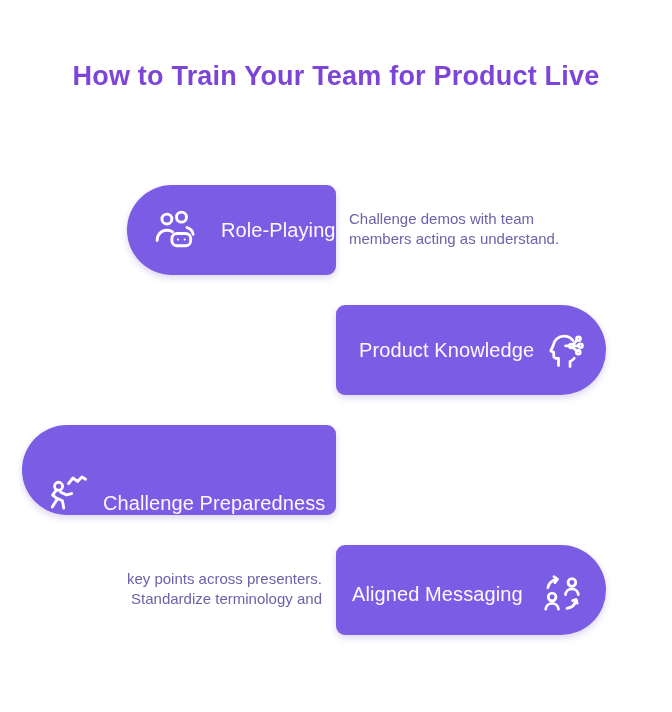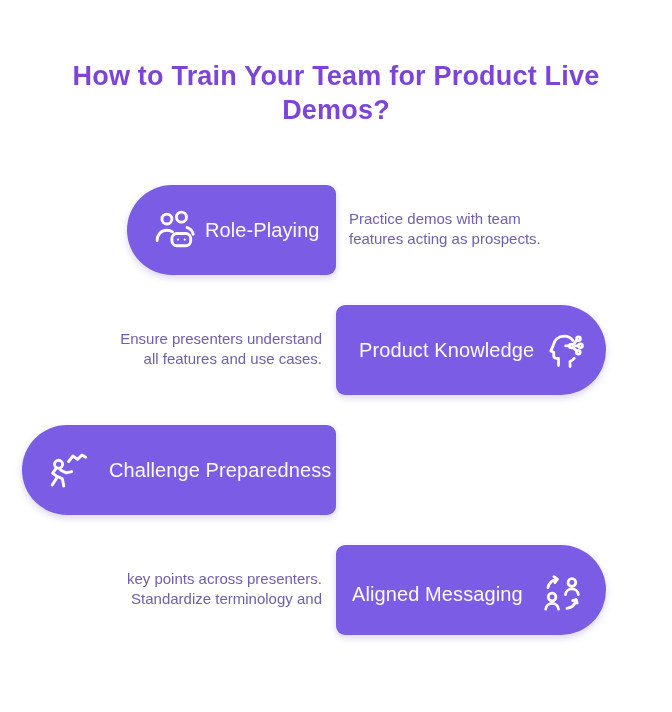--- a/index.html
+++ b/index.html
@@ -12,23 +12,23 @@
     text-align:center; font-size:27px; line-height:34px;
     font-weight:bold; color:#7C45D8; letter-spacing:.2px;
   }
   .pill {
     position:absolute; height:90px; background:#7A5CE5;
     display:flex; align-items:center; color:#ffffff;
     box-shadow:0 3px 7px rgba(90,60,180,.22);
   }
   .pill-left  { border-radius:45px 9px 9px 45px; }
   .pill-right { border-radius:9px 45px 45px 9px; }
-  .pill-1 { top:176px; left:127px; width:209px; padding-left:24px; gap:8px; box-sizing:border-box; }
+  .pill-1 { top:176px; left:127px; width:209px; padding-left:24px; gap:24px; box-sizing:border-box; }
   .pill-2 { top:296px; left:336px; width:270px; padding:0 20px 0 23px; box-sizing:border-box; justify-content:space-between; }
-  .pill-3 { top:416px; left:22px;  width:314px; padding-left:22px; gap:19px; box-sizing:border-box; }
+  .pill-3 { top:416px; left:22px;  width:314px; padding-left:22px; gap:13px; box-sizing:border-box;align-items:flex-end; }
   .pill-4 { top:536px; left:336px; width:270px; padding:8px 22px 0 16px; box-sizing:border-box; justify-content:space-between; }
   .pill-label {
     font-size:20px; font-weight:500; letter-spacing:.1px; white-space:nowrap; color:#FBFAFE;
   }
   .icon { display:flex; align-items:center; justify-content:center; flex:0 0 auto; }
   .icon svg { display:block; }
   .desc {
     position:absolute; font-size:15px; line-height:20px; color:#6F61A9;
   }
   .desc-right-side { left:349px; text-align:left; }
@@ -42,59 +42,54 @@
     background:#4153C6; border-radius:5px 5px 0 0;
   }
 </style>
 </head>
 <body>
 
 <div class="canvas">
 
   <div class="title">
     <div>How to Train Your Team for Product Live</div>
-    <div>Demos?</div>
   </div>
 
   <div class="pill pill-left pill-1">
     <span class="icon">
       <svg width="46" height="46" viewBox="0 0 24 24" fill="none" stroke="#ffffff" stroke-width="1.5" stroke-linecap="round" stroke-linejoin="round">
         <circle cx="8.3" cy="6.3" r="2.6"></circle>
         <circle cx="15.9" cy="5.3" r="2.6"></circle>
         <path d="M3.2 17.5c0-3.2 2.3-5.4 5.1-5.4 1.1 0 2.1.3 2.9.9"></path>
         <path d="M18.8 10.7c1.7.5 2.9 1.8 3.2 3.5"></path>
         <rect x="10.9" y="13.8" width="9.8" height="6.4" rx="2.6"></rect>
         <circle cx="14.1" cy="17" r=".55" fill="#ffffff" stroke="none"></circle>
         <circle cx="17.6" cy="17" r=".55" fill="#ffffff" stroke="none"></circle>
       </svg>
     </span>
     <span class="pill-label">Role-Playing</span>
   </div>
   <div class="desc desc-right-side desc-1">
-    <div>Practice demos with team</div>
-    <div>features acting as prospects.</div>
+    <div>Challenge demos with team</div>
+    <div>members acting as understand.</div>
   </div>
 
   <div class="pill pill-right pill-2">
     <span class="pill-label">Product Knowledge</span>
     <span class="icon">
       <svg width="44" height="44" viewBox="0 0 24 24" fill="none" stroke="#ffffff" stroke-width="1.5" stroke-linecap="round" stroke-linejoin="round">
         <path d="M16.9 6.8c-1.1-1.5-2.9-2.4-4.8-2.4-3.1 0-5.6 2.3-6 5.2l-1.3 2.9 1.6.7v2c0 .7.6 1.3 1.3 1.3h1.3v4"></path>
         <path d="M15.3 21v-2.7c.9-.4 1.7-1 2.3-1.8"></path>
         <circle cx="16" cy="9.8" r="1.05"></circle>
         <circle cx="19.9" cy="5.9" r="1.05"></circle>
         <circle cx="21" cy="9.7" r="1.05"></circle>
         <circle cx="19.8" cy="13.2" r="1.05"></circle>
         <path d="M16.8 9.1l2.3-2.4M17.1 9.8h2.8M16.7 10.6l2.3 1.9M12.9 9.8h2"></path>
       </svg>
     </span>
-  </div>
-  <div class="desc desc-left-side desc-2">
-    <div>Ensure presenters understand</div>
-    <div>all features and use cases.</div>
   </div>
 
   <div class="pill pill-left pill-3">
     <span class="icon">
       <svg width="46" height="46" viewBox="0 0 24 24" fill="none" stroke="#ffffff" stroke-width="1.5" stroke-linecap="round" stroke-linejoin="round">
         <circle cx="7.6" cy="9" r="2.1"></circle>
         <path d="M6.5 10.9l-2 2.7 2.5 2-2.7 4.2"></path>
         <path d="M7.1 15.4l2.5 1.2.7 3.8"></path>
         <path d="M8.7 12.1l3 1.4 2.7-.7"></path>
         <path d="M12.8 7.6l2.3-2.9 2.4 1.8 2.3-2.3 1.9 1.1"></path>

